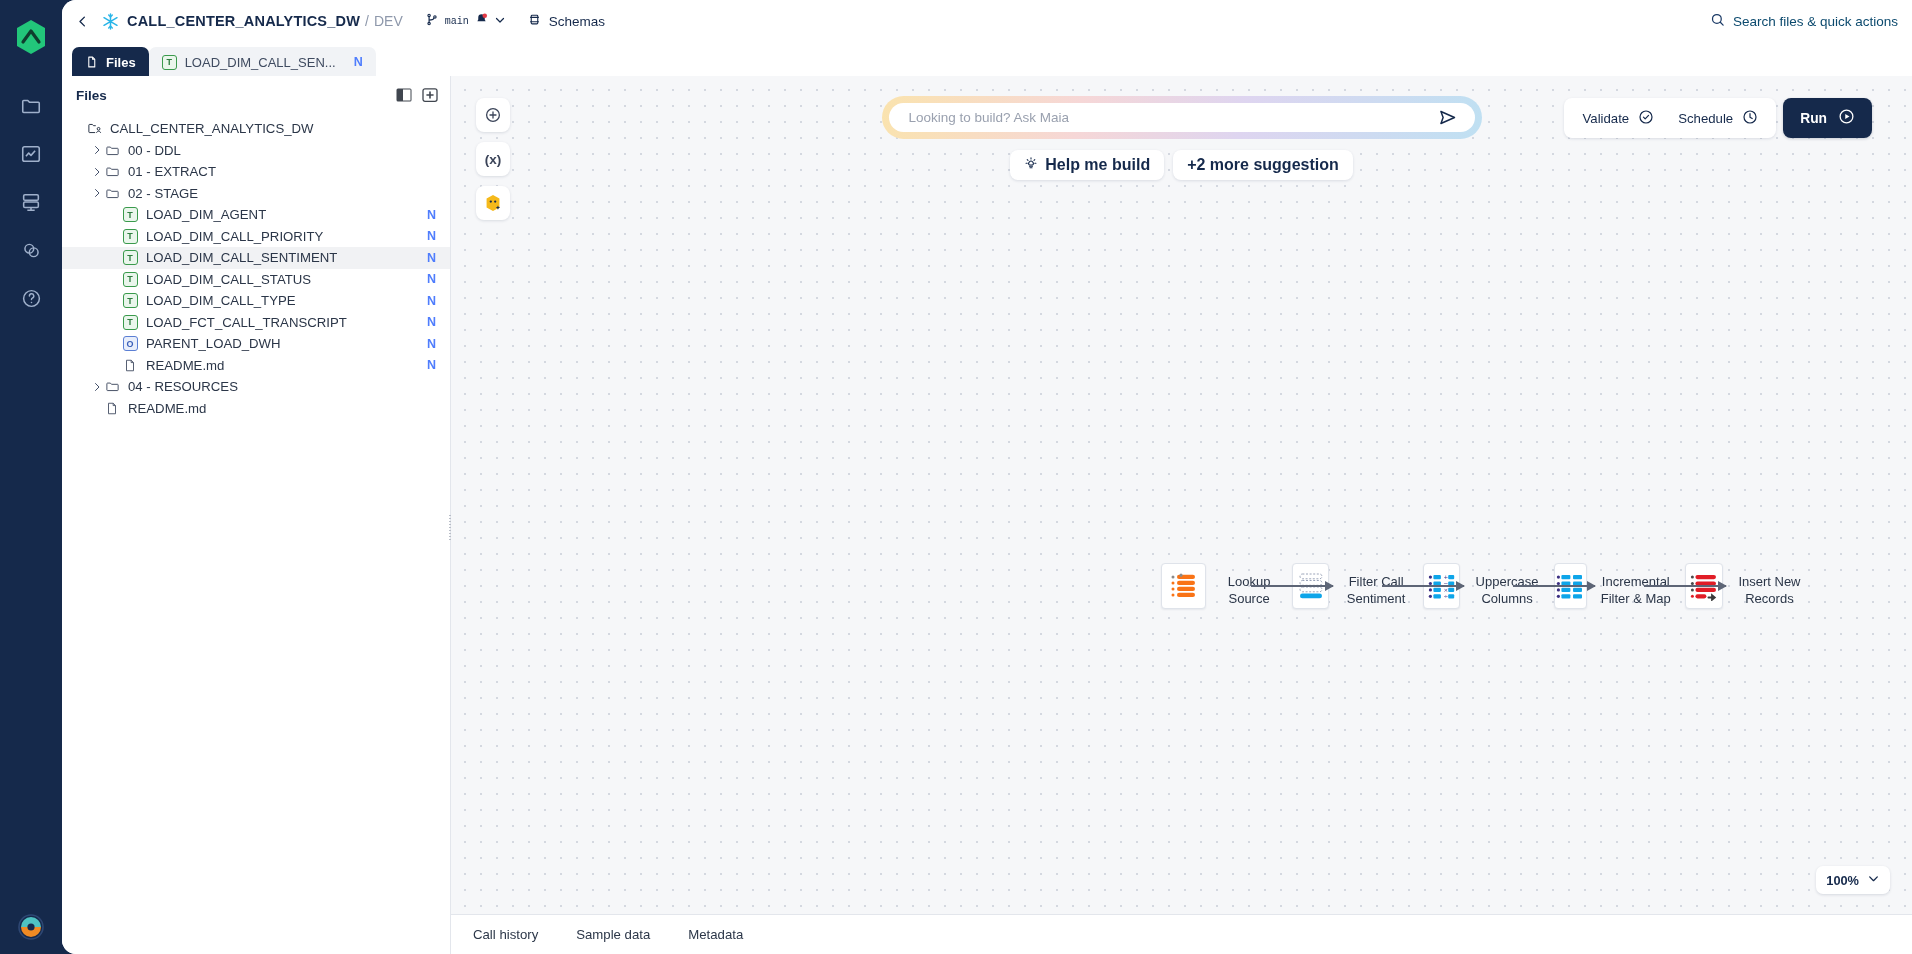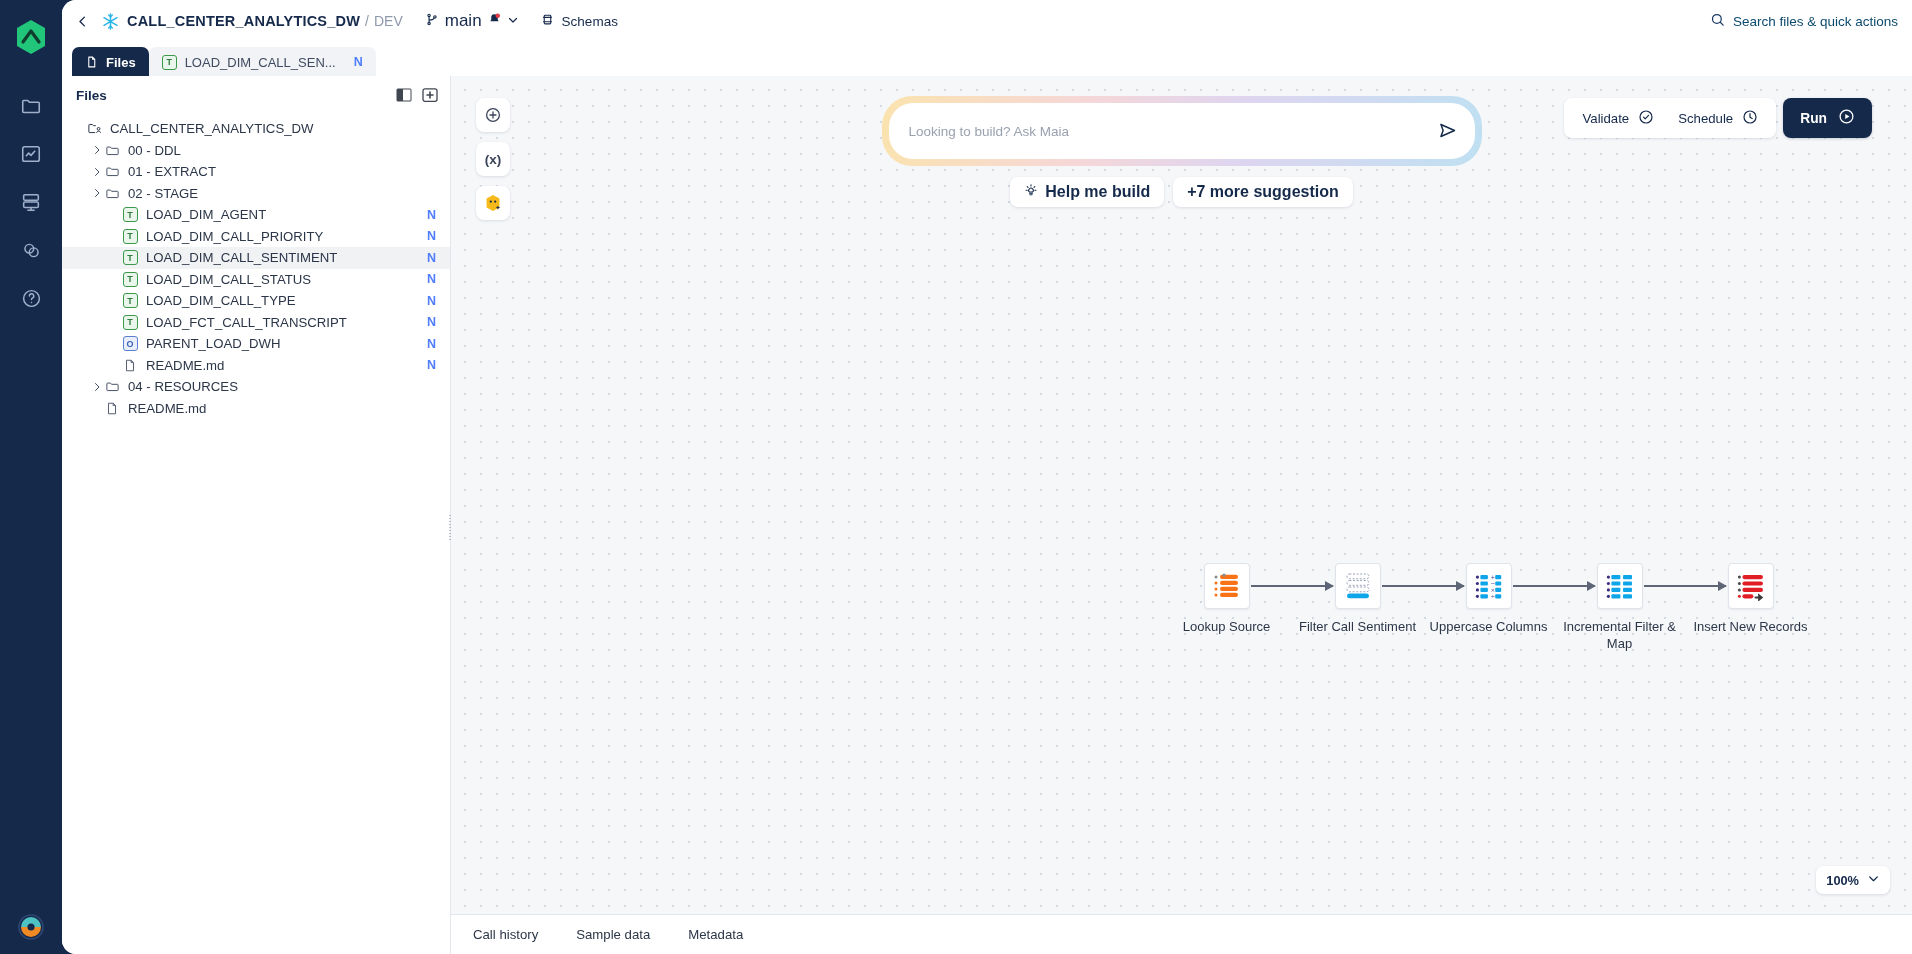--- a/index.html
+++ b/index.html
@@ -56,21 +56,21 @@
   .snowflake-icon { width: 19px; height: 19px; margin: 0 7px 0 5px; }
   .proj-title {
     font-size: 14.5px; font-weight: 700; color: #15294b; letter-spacing: .2px;
   }
   .proj-sep { font-size: 14px; color: #8e98ab; margin: 0 5px; font-weight: 400;}
   .proj-env { font-size: 14px; color: #8e98ab; font-weight: 400; }
   .branch-group {
     display: flex; align-items: center; gap: 6px;
     margin-left: 22px; cursor: pointer; color: #15294b;
   }
-  .branch-name { font-size: 17px; color: #15294b; }
+  .branch-name { font-size: 10px; color: #15294b; font-family: Liberation Mono, monospace; }
   .schemas-group {
     display: flex; align-items: center; gap: 8px;
     margin-left: 22px; cursor: pointer;
   }
   .schemas-label { font-size: 13.5px; color: #15294b; }
   .topbar-right {
     margin-left: auto; display: flex; align-items: center; gap: 8px;
     cursor: pointer;
   }
   .search-label { font-size: 13.5px; color: #0c4a6e; }
@@ -169,21 +169,21 @@
   
   .maia-wrap {
     position: absolute; left: 50%; transform: translateX(-50%);
     top: 20px; width: 600px;
   }
   .maia-outer {
     padding: 7px; border-radius: 30px;
     background: linear-gradient(100deg,#fae3ae 0%,#f6d7d7 33%,#ded5f0 60%,#bfe0f2 100%);
   }
   .maia-inner {
-    height: 56px; background: #fff; border-radius: 24px;
+    height: 29px; background: #fff; border-radius: 24px;
     display: flex; align-items: center; padding: 0 16px 0 20px;
   }
   .maia-input {
     border: 0; outline: 0; flex: 1 1 auto; font-size: 13.5px;
     color: #2b3648; background: transparent;
     font-family: "Liberation Sans", sans-serif;
   }
   .maia-input::placeholder { color: #9aa1af; }
   .maia-send { width: 22px; height: 22px; cursor: pointer; color: #15294b; display:flex; }
   .sugg-row { display: flex; justify-content: center; gap: 9px; margin-top: 11px; }
@@ -215,21 +215,21 @@
     height: 40px; display: flex; align-items: center; gap: 11px;
     padding: 0 17px; font-size: 13.8px; font-weight: 700; cursor: pointer;
     box-shadow: 0 1px 3px rgba(20,35,70,.2);
   }
 
   
   .pipeline {
     position: absolute; left: 710px; top: 487px;
     display: flex; align-items: flex-start;
   }
-  .node { width: 131px; display: flex; flex-direction: column; align-items: center; }
+  .node { width: 131px; display: flex; flex-direction: row; align-items: center; }
   .node-box {
     width: 46px; height: 46px; background: #fff; border: 1px solid #dfe3ea;
     border-radius: 4px; display: flex; align-items: center; justify-content: center;
     cursor: pointer; box-shadow: 0 1px 2px rgba(20,35,70,.07);
   }
   .node-label {
     margin-top: 10px; font-size: 13px; color: #2b3648; text-align: center;
     line-height: 1.28; max-width: 118px;
   }
   .connector {
@@ -638,21 +638,21 @@
               <span>
                 <svg width="14" height="14" viewBox="0 0 24 24" fill="none" stroke="#15294b" stroke-width="1.8" stroke-linecap="round">
                   <path d="M12 3v2M5.5 6.2l1.4 1.4M18.5 6.2l-1.4 1.4M3.5 12.5h2M18.5 12.5h2"></path>
                   <path d="M9.4 17.5h5.2M10.2 20h3.6"></path>
                   <path d="M9 15.4a4 4 0 1 1 6 0z"></path>
                 </svg>
               </span>
               <span>Help me build</span>
             </div>
             <div class="sugg">
-              <span>+7 more suggestion</span>
+              <span>+2 more suggestion</span>
             </div>
           </div>
         </div>
 
         <div class="action-group">
           <div class="vs-card">
             <div class="vs-btn">
               <span>Validate</span>
               <span>
                 <svg width="16" height="16" viewBox="0 0 24 24" fill="none" stroke="#15294b" stroke-width="1.8" stroke-linecap="round" stroke-linejoin="round">

